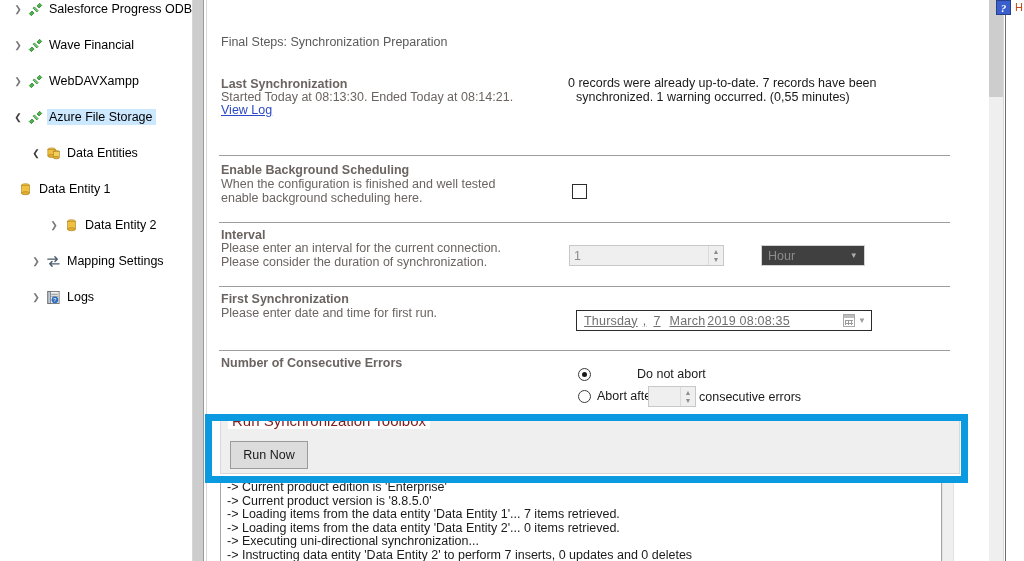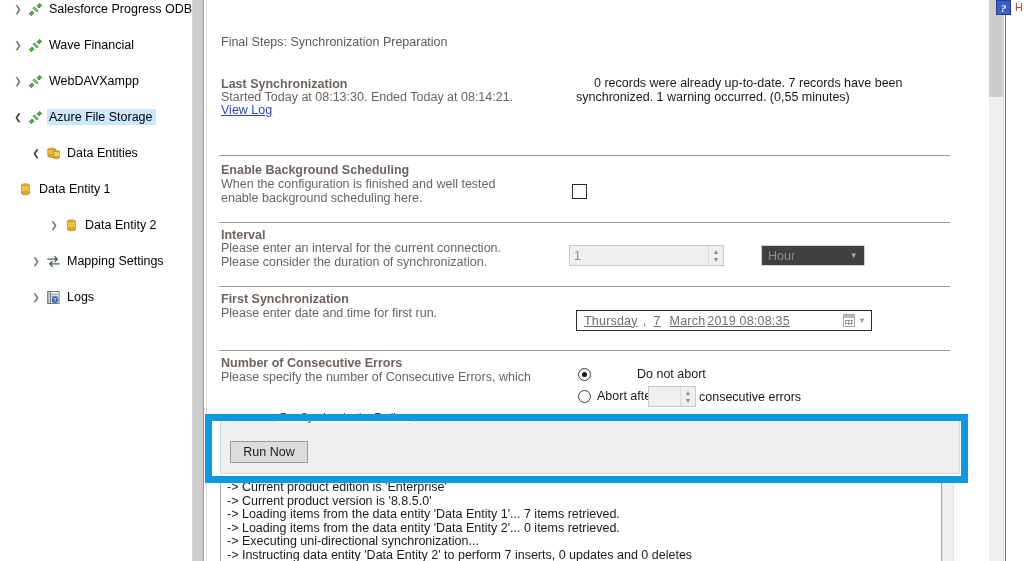--- a/index.html
+++ b/index.html
@@ -276,29 +276,28 @@
     left: 12px; top: 420px;
     width: 740px; height: 54px;
     border: 1px solid #d8d8d8;
     background: #efefef;
   }
   #toolbox-legend {
     position: absolute;
     left: 20px; top: 412px;
     background: #ffffff;
     padding: 0 4px;
-    font-size: 10px;
-    color: #0f172a;
-    white-space: nowrap;
-    margin-left: 48px;
+    font-size: 15px;
+    color: #7f1d1d;
+    white-space: nowrap;
   }
   #run-now-btn {
     position: absolute;
     left: 22px; top: 441px;
-    width: 78px; height: 22px;
+    width: 78px; height: 28px;
     background: #dcdcdc;
     border: 1px solid #9b9b9b;
     font-size: 12.5px;
     color: #1a1a1a;
     display: flex;
     align-items: center;
     justify-content: center;
     cursor: pointer;
     font-family: "Liberation Sans", sans-serif;
   }
@@ -519,21 +518,21 @@
   <div id="splitter"></div>
 
   <div id="content">
     <div id="content-inner">
 
       <div class="page-heading">Final Steps: Synchronization Preparation</div>
 
       <div class="sec-title" style="left:13px; top:77px;">Last Synchronization</div>
       <div class="sec-desc" style="left:13px; top:90px;">Started  Today at 08:13:30. Ended Today at 08:14:21.</div>
       <div class="link" style="left:13px; top:103px;">View Log</div>
-      <div class="sec-desc dark" style="left:386px; top:76px;">0 records were already up-to-date. 7 records have been</div>
+      <div class="sec-desc dark" style="left:360px; top:76px;">0 records were already up-to-date. 7 records have been</div>
       <div class="sec-desc dark" style="left:368px; top:90px;">synchronized. 1 warning occurred. (0,55 minutes)</div>
 
       <div class="sec-rule" style="top:155px;"></div>
 
       <div class="sec-title" style="left:13px; top:163px;">Enable Background Scheduling</div>
       <div class="sec-desc" style="left:13px; top:177px;">When the configuration is finished and well tested</div>
       <div class="sec-desc" style="left:13px; top:191px;">enable background scheduling here.</div>
       <div class="checkbox" style="left:364px; top:184px;"></div>
 
       <div class="sec-rule" style="top:222px;"></div>
@@ -568,21 +567,20 @@
         <span class="datetxt" style="margin-left:2px;">2019 08:08:35</span>
         <span class="cal-grp">
           <span class="cal-glyph"></span>
           <span class="cal-caret">▼</span>
         </span>
       </div>
 
       <div class="sec-rule" style="top:350px;"></div>
 
       <div class="sec-title" style="left:13px; top:356px;">Number of Consecutive Errors</div>
-      <div class="sec-desc" style="left:13px; top:370px;">Please specify the number of Consecutive Errors, which</div>
       <div class="sec-desc" style="left:13px; top:384px;margin-top:30px;">are allowed during a synchonisation.</div>
 
       <div class="radio-row" style="left:370px; top:367px;gap:40px;">
         <span class="radio checked"></span>
         <span>Do not abort</span>
       </div>
 
       <div class="radio-row" style="left:370px; top:389px;">
         <span class="radio"></span>
         <span>Abort after</span>

